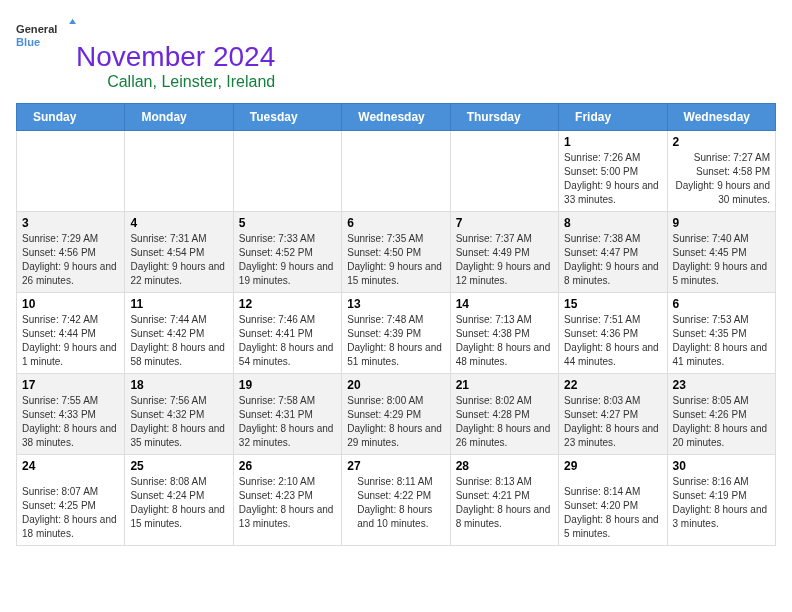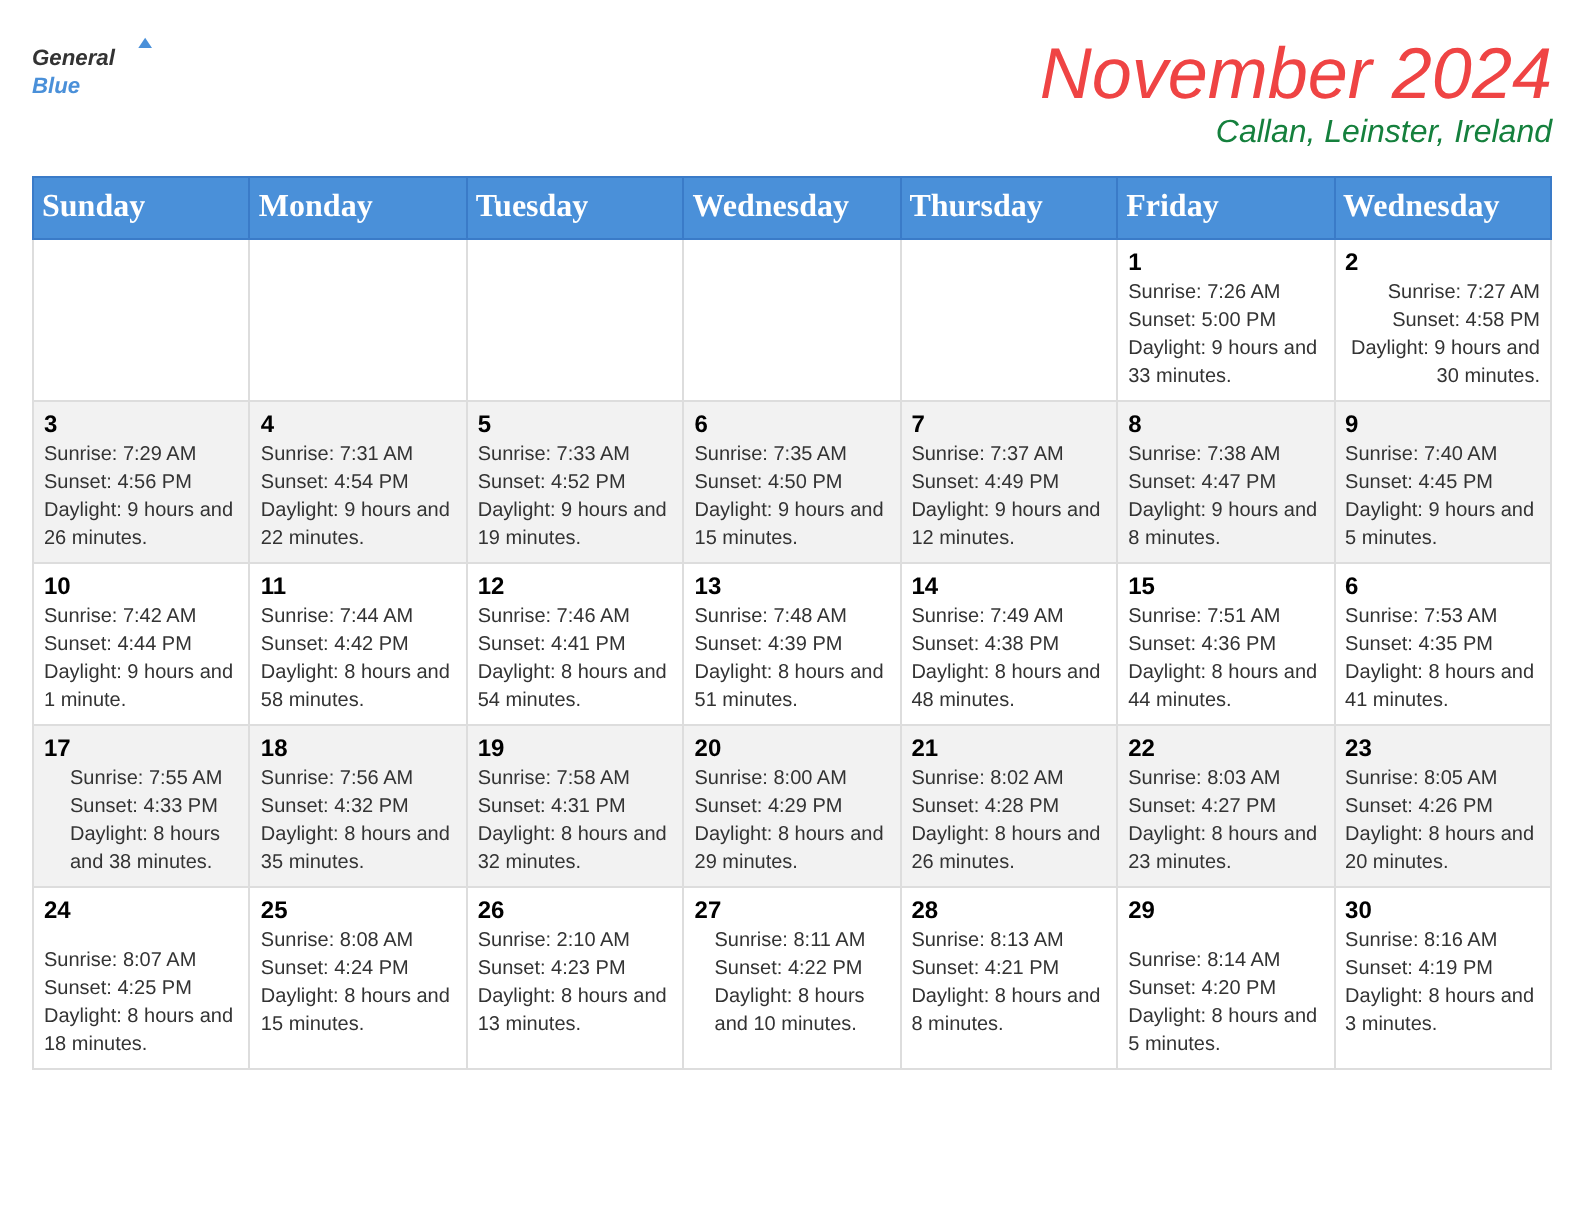--- a/index.html
+++ b/index.html
@@ -5,58 +5,56 @@
     * { box-sizing: border-box; margin: 0; padding: 0; }
     body {
       font-family: Arial, sans-serif;
       background: #fff;
       width: 792px;
       min-height: 612px;
       padding: 16px;
     }
     .header {
       display: flex;
-      justify-content: space-between;
       align-items: flex-start;
       margin-bottom: 12px;
-      font-style: italic;
     }
     .logo {
       display: flex;
       align-items: center;
       gap: 4px;
     }
     .title-area {
       text-align: right;
     }
     .month-title {
-      font-size: 36px;
+      font-size: 28px;
       font-weight: normal;
-      color: #ef4444;
+      color: #6d28d9;
+      margin-top: 25px;
     }
     .subtitle {
       font-size: 16px;
       color: #15803d;
     }
     table {
       width: 100%;
       border-collapse: collapse;
       font-size: 11px;
     }
     thead tr {
       background: #4a90d9;
       color: #fff;
     }
     thead th {
-      padding: 6px 4px;
+      padding: 6px 16px;
       text-align: left;
-      font-size: 16px;
+      font-size: 12px;
       font-weight: bold;
       border: 1px solid #3a7bc8;
-      font-family: Liberation Serif, serif;
     }
     tbody tr {
       vertical-align: top;
     }
     tbody tr:nth-child(odd) {
       background: #fff;
     }
     tbody tr:nth-child(even) {
       background: #f2f2f2;
     }
@@ -193,41 +191,41 @@
 Daylight: 8 hours and 54 minutes.</div>
         </td>
         <td>
           <div class="day-num">13</div>
           <div class="day-info" style="white-space: pre-line;">Sunrise: 7:48 AM
 Sunset: 4:39 PM
 Daylight: 8 hours and 51 minutes.</div>
         </td>
         <td>
           <div class="day-num">14</div>
-          <div class="day-info" style="white-space: pre-line;">Sunrise: 7:49 AM
+          <div class="day-info" style="white-space: pre-line;">Sunrise: 7:13 AM
 Sunset: 4:38 PM
 Daylight: 8 hours and 48 minutes.</div>
         </td>
         <td>
           <div class="day-num">15</div>
           <div class="day-info" style="white-space: pre-line;">Sunrise: 7:51 AM
 Sunset: 4:36 PM
 Daylight: 8 hours and 44 minutes.</div>
         </td>
         <td>
           <div class="day-num">6</div>
           <div class="day-info" style="white-space: pre-line;">Sunrise: 7:53 AM
 Sunset: 4:35 PM
 Daylight: 8 hours and 41 minutes.</div>
         </td>
       </tr>
       <tr>
         <td>
           <div class="day-num">17</div>
-          <div class="day-info" style="white-space: pre-line; margin-left: 13px;">Sunrise: 7:55 AM
+          <div class="day-info" style="white-space: pre-line;">Sunrise: 7:55 AM
 Sunset: 4:33 PM
 Daylight: 8 hours and 38 minutes.</div>
         </td>
         <td>
           <div class="day-num">18</div>
           <div class="day-info" style="white-space: pre-line;">Sunrise: 7:56 AM
 Sunset: 4:32 PM
 Daylight: 8 hours and 35 minutes.</div>
         </td>
         <td>

